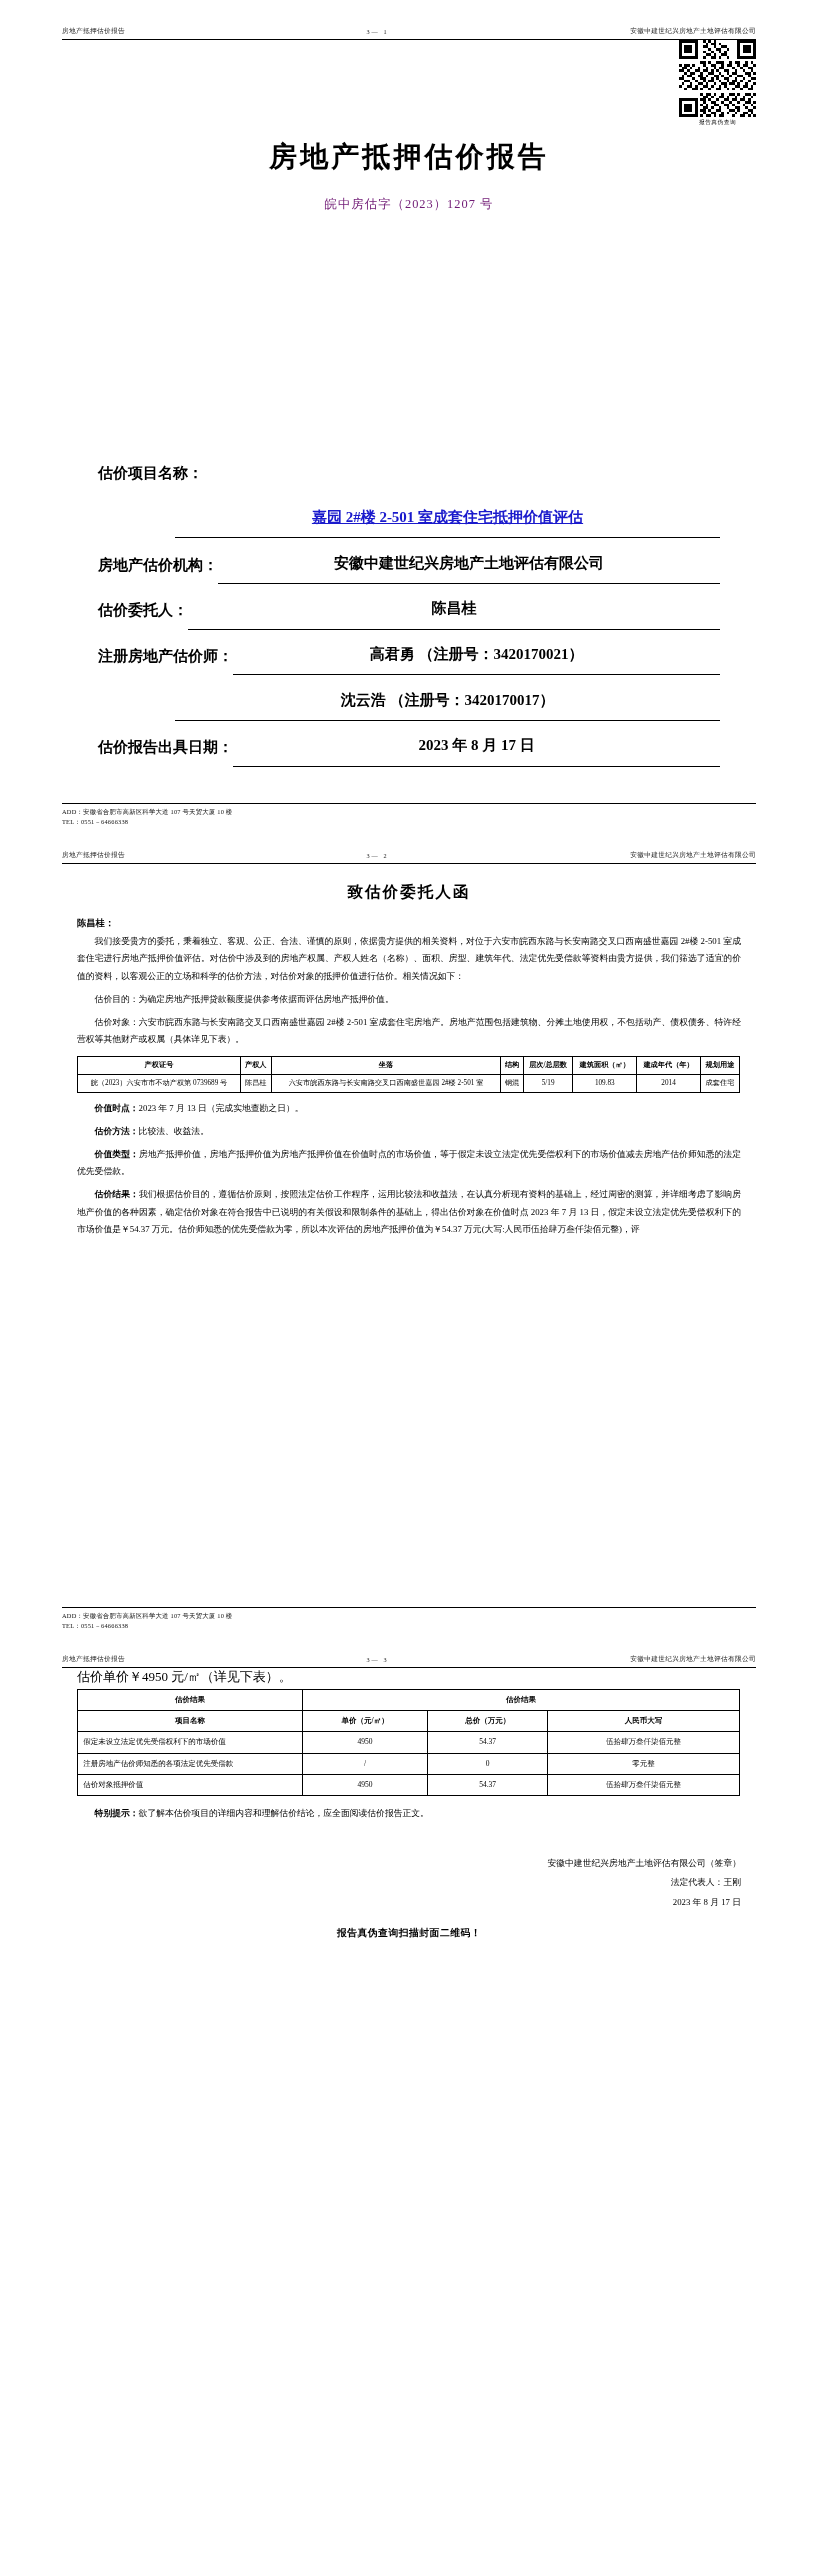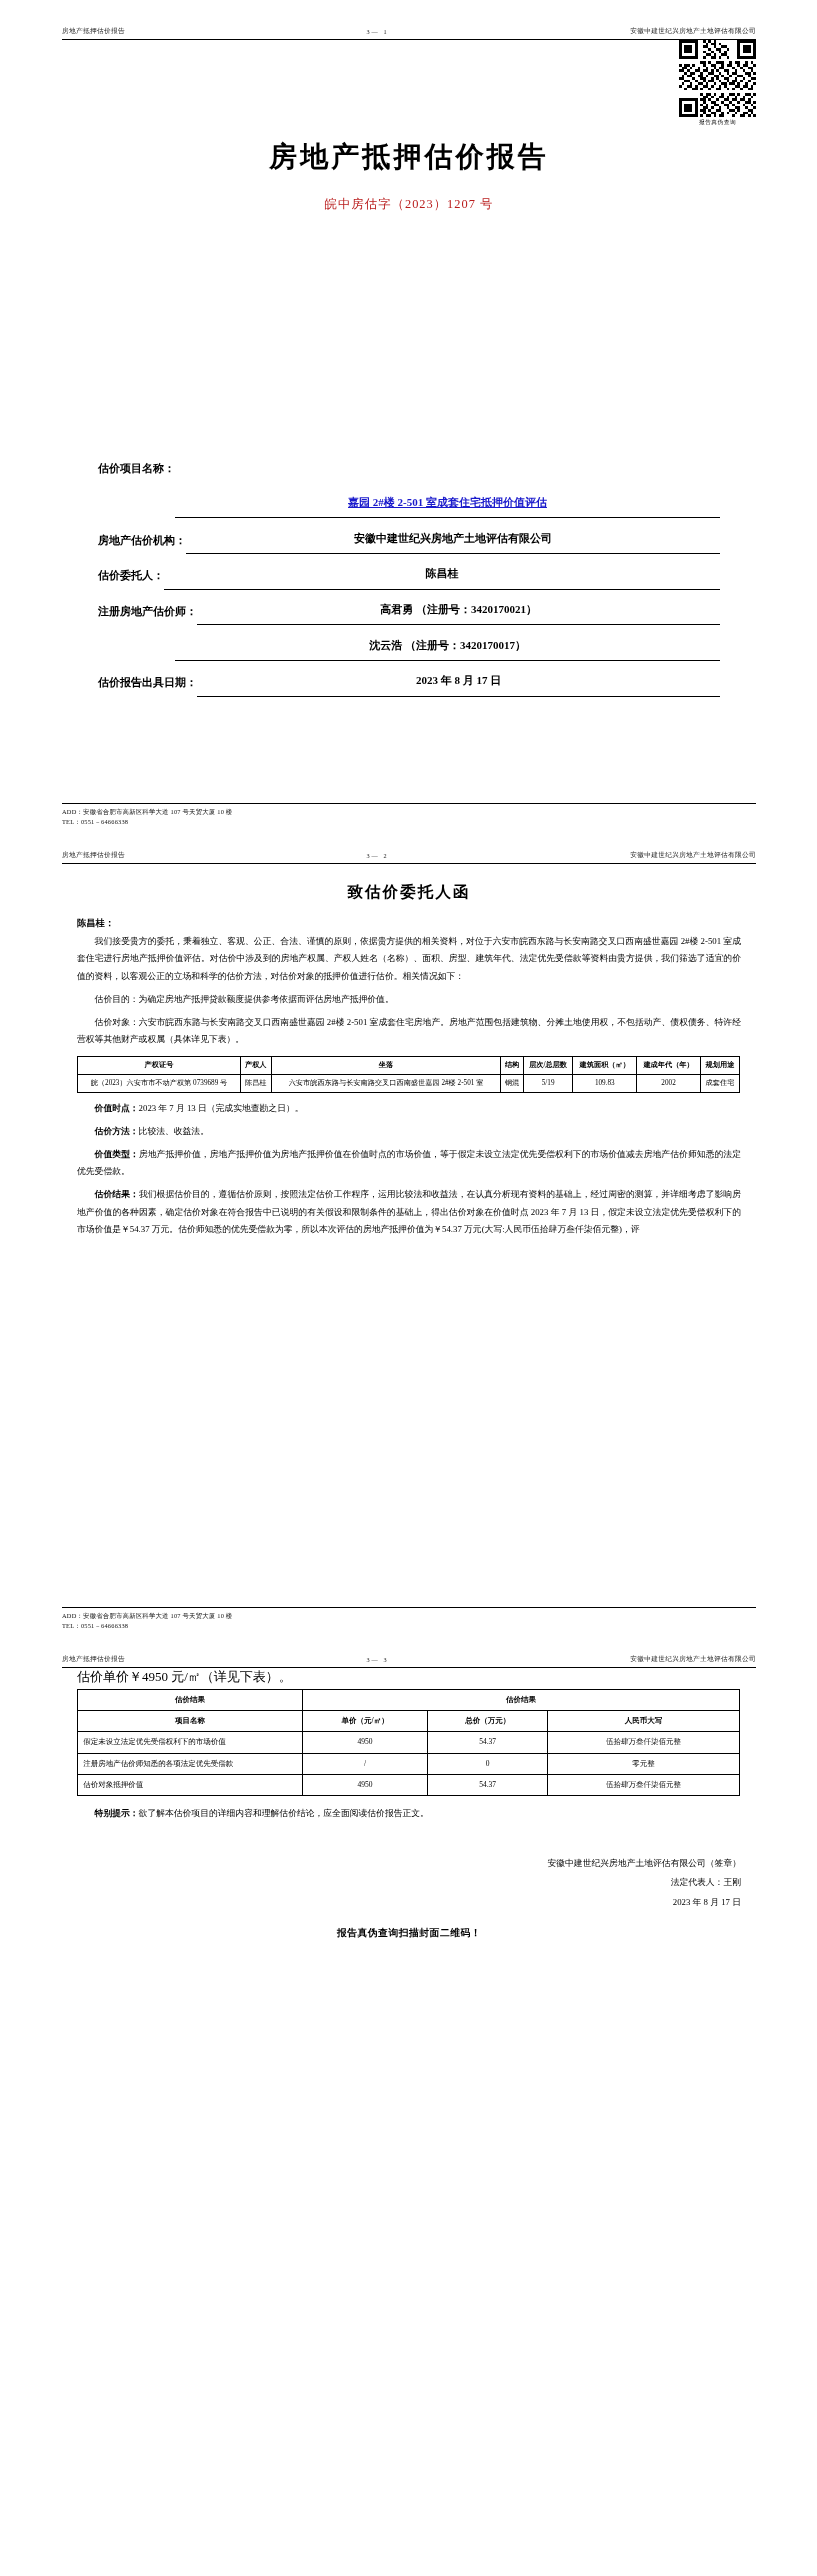--- a/index.html
+++ b/index.html
@@ -66,25 +66,25 @@
     letter-spacing:3.1px;
     margin-top:98px;
     color:#000;
     font-family:"Liberation Serif", serif;
   }
   .title-sub{
     text-align:center;
     font-size:12.4px;
     margin-top:20.6px;
     letter-spacing:1px;
-    color:#b91c1c;
+    color:#701a75;
   }
   .p1-fields{
     margin:242px 98px 0 98px;
-    font-size:11px;
+    font-size:15px;
     color:#000;
     line-height:2.5;
   }
   .fld{display:flex;align-items:flex-end;margin-bottom:6.2px;}
   .fld .lab{font-weight:bold;white-space:nowrap;}
   .fld .val{
     flex:1;
     border-bottom:0.5px solid #000;
     text-align:center;
     padding-bottom:1px;
@@ -463,21 +463,21 @@
         </tr>
       </thead>
       <tbody>
         <tr>
           <td>皖（2023）六安市市不动产权第 0739689 号</td>
           <td>陈昌桂</td>
           <td>六安市皖西东路与长安南路交叉口西南盛世嘉园 2#楼 2-501 室</td>
           <td>钢混</td>
           <td>5/19</td>
           <td>109.83</td>
-          <td>2002</td>
+          <td>2014</td>
           <td>成套住宅</td>
         </tr>
       </tbody>
     </table>
 
     <div class="body-txt">
       <p>
         <span class="lead">价值时点：</span><span>2023 年 7 月 13 日（完成实地查勘之日）。</span>
       </p>
       <p>

